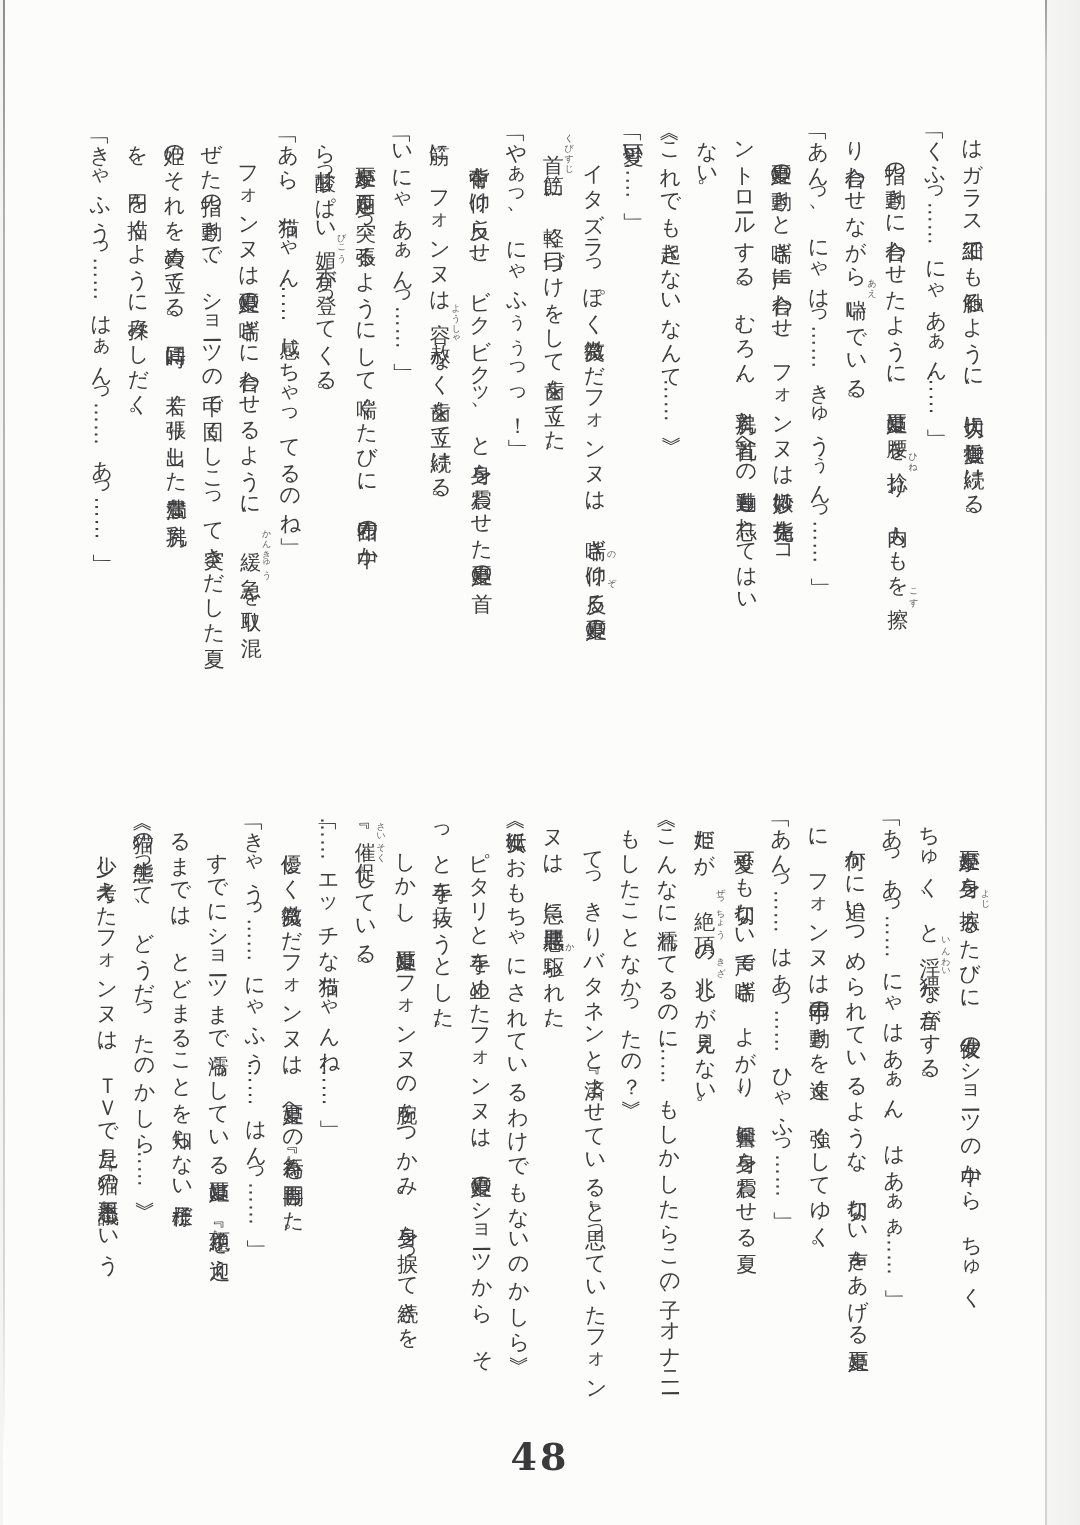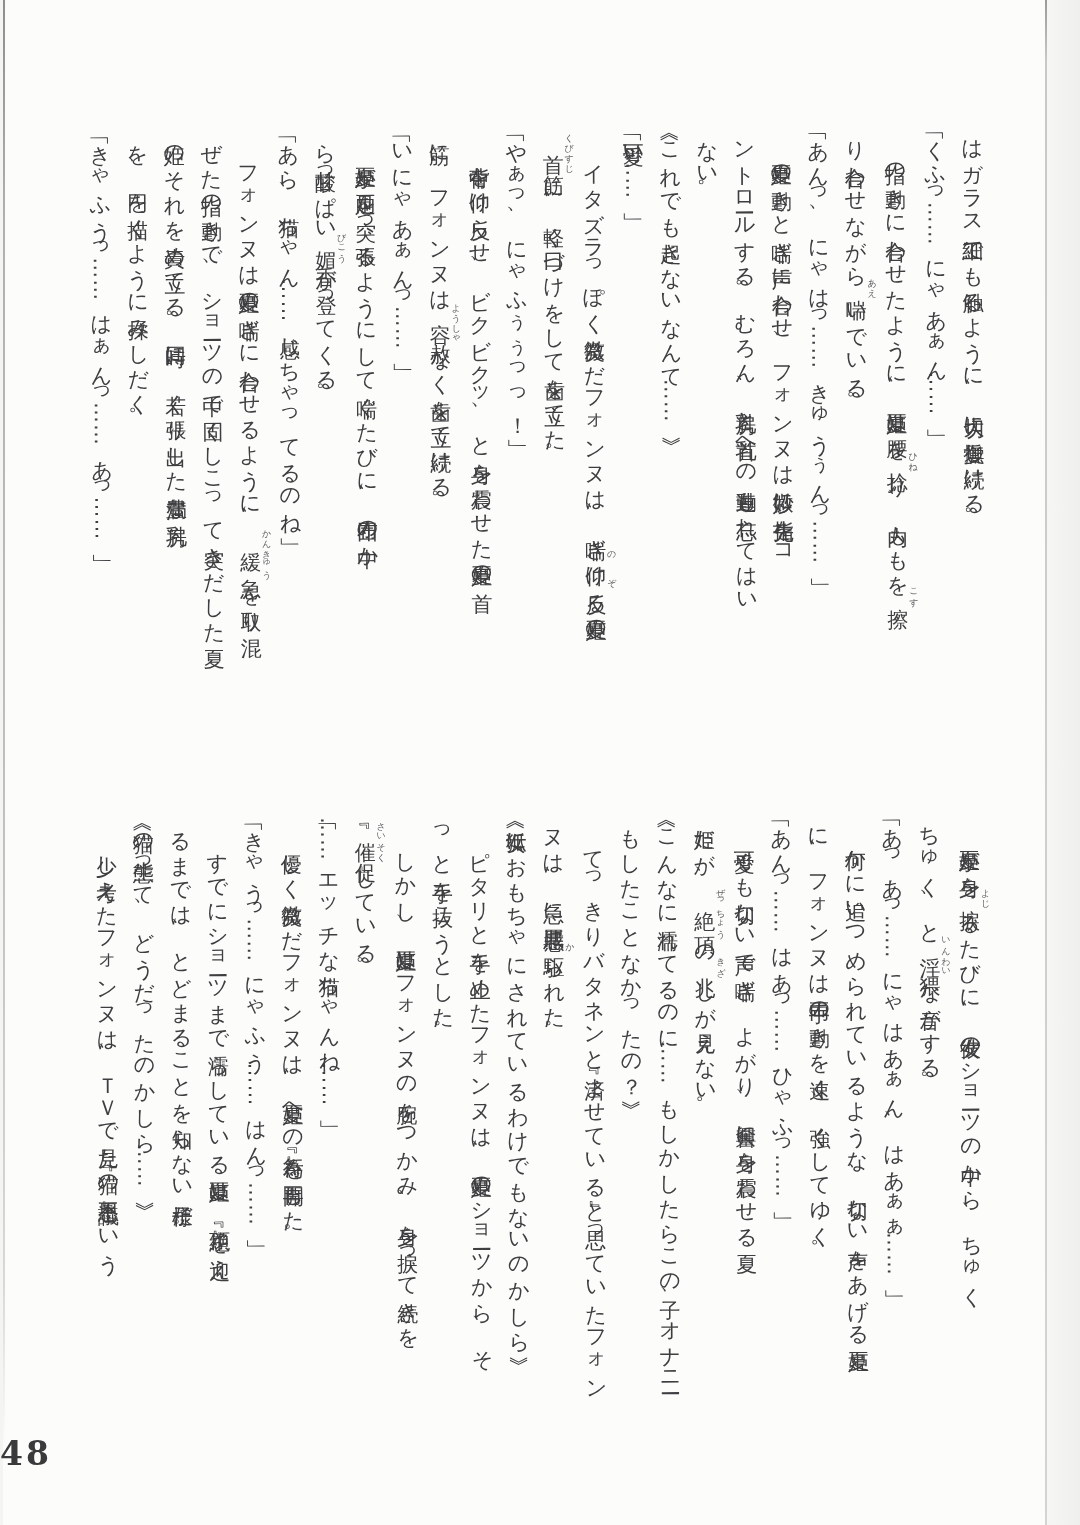--- a/index.html
+++ b/index.html
@@ -66,24 +66,24 @@
     font-size: 9px;
     letter-spacing: 0;
     color: #5c5c5e;
   }
   .block-top { top: 125px; }
   .block-bottom { top: 812px; }
   .page-number {
     position: absolute;
     left: 0; right: 0;
     top: 1434px;
-    text-align: left;
+    text-align: center;
     font-family: "DejaVu Serif", serif;
     font-weight: bold;
-    font-size: 33px;
+    font-size: 38px;
     letter-spacing: 3px;
     color: #3a3a3c;
   }
 </style>
 </head>
 <body>
 
 <div class="page">
   <div class="edge-left-pale"></div>
   <div class="edge-left"></div>

